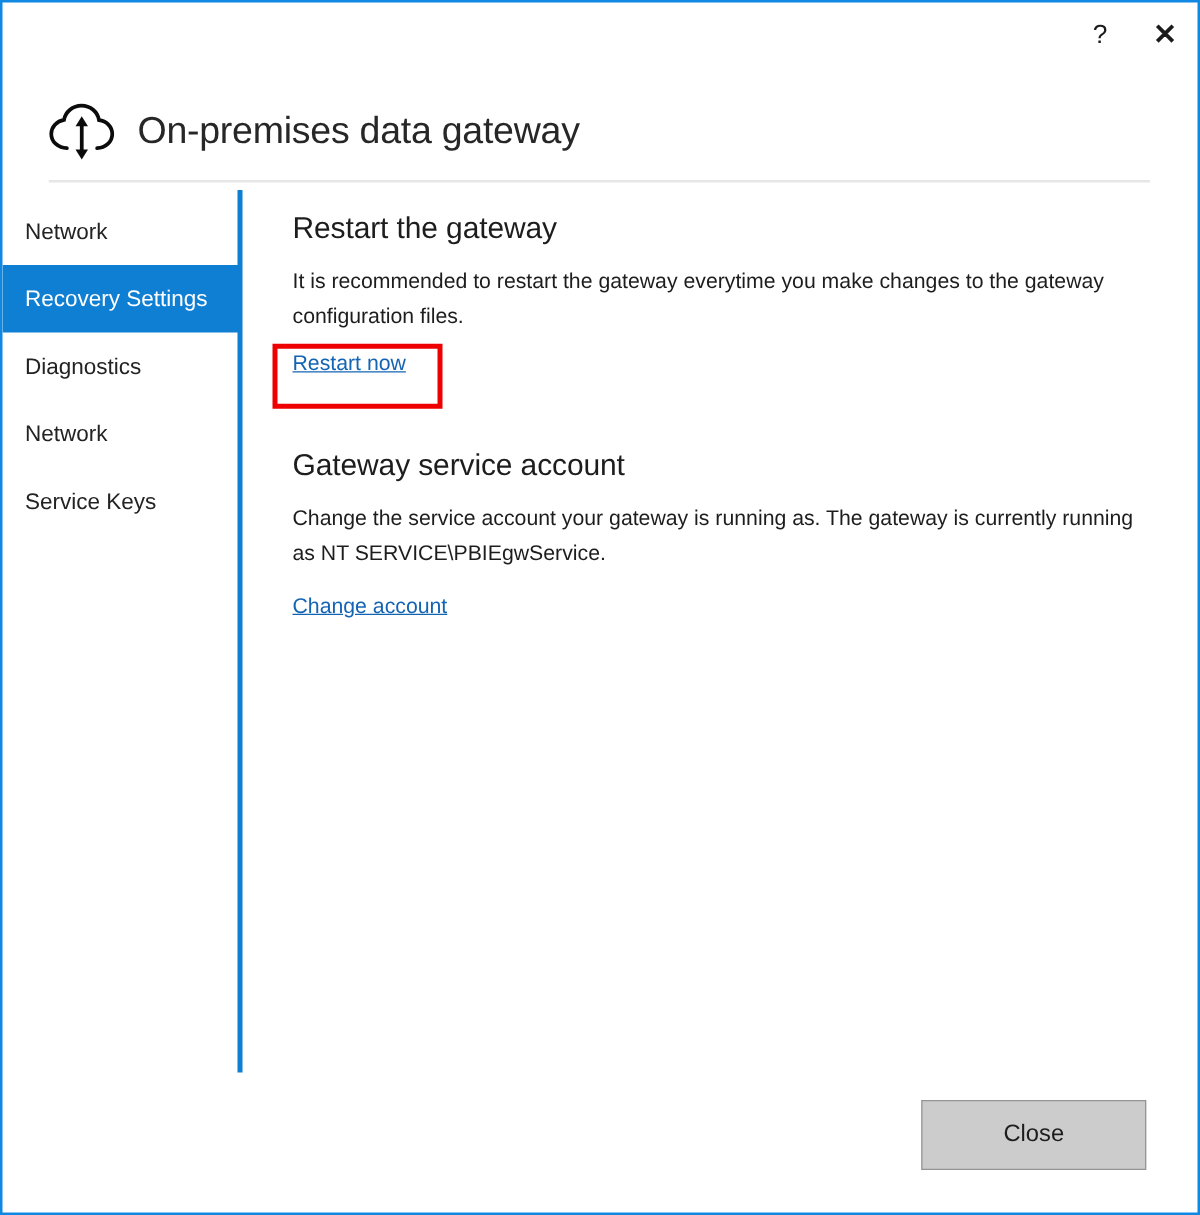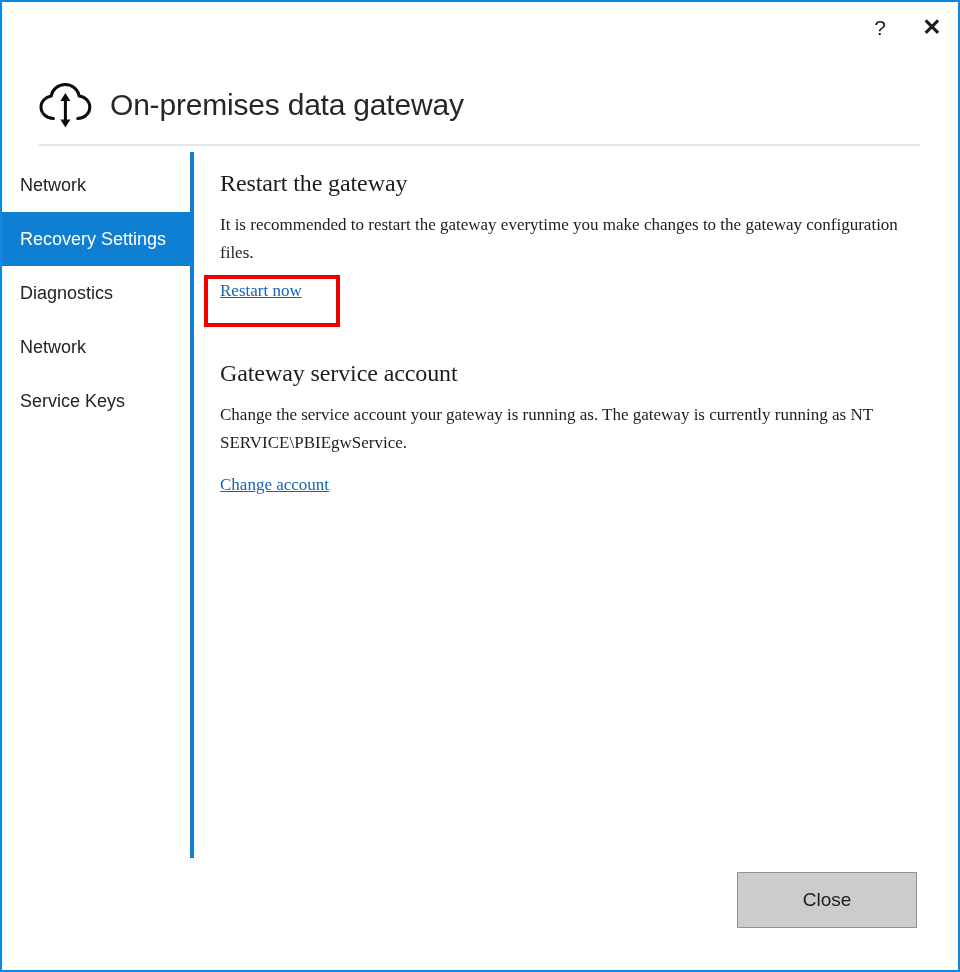--- a/index.html
+++ b/index.html
@@ -114,24 +114,23 @@
     left: 188px;
     top: 150px;
     width: 4px;
     height: 706px;
     background: #0f7fd4;
   }
 
   
   .content {
     position: absolute;
-    left: 218px;
+    left: 232px;
     top: 165px;
     width: 700px;
-    font-family: Liberation Serif, serif;
   }
 
   .section-heading {
     font-size: 24px;
     color: #1d1d1d;
     line-height: 32px;
     margin-bottom: 12px;
     letter-spacing: -0.1px;
   }
 
@@ -167,21 +166,21 @@
   }
 
   .section-two { margin-top: 42px; }
   .section-two .section-body { margin-bottom: 4px; }
   .account-link-wrap { margin-top: 18px; }
 
   
   .footer {
     position: absolute;
     left: 0;
-    bottom: 8px;
+    bottom: 0;
     width: 956px;
     height: 120px;
   }
 
   .close-button {
     position: absolute;
     left: 735px;
     top: 30px;
     width: 180px;
     height: 56px;

